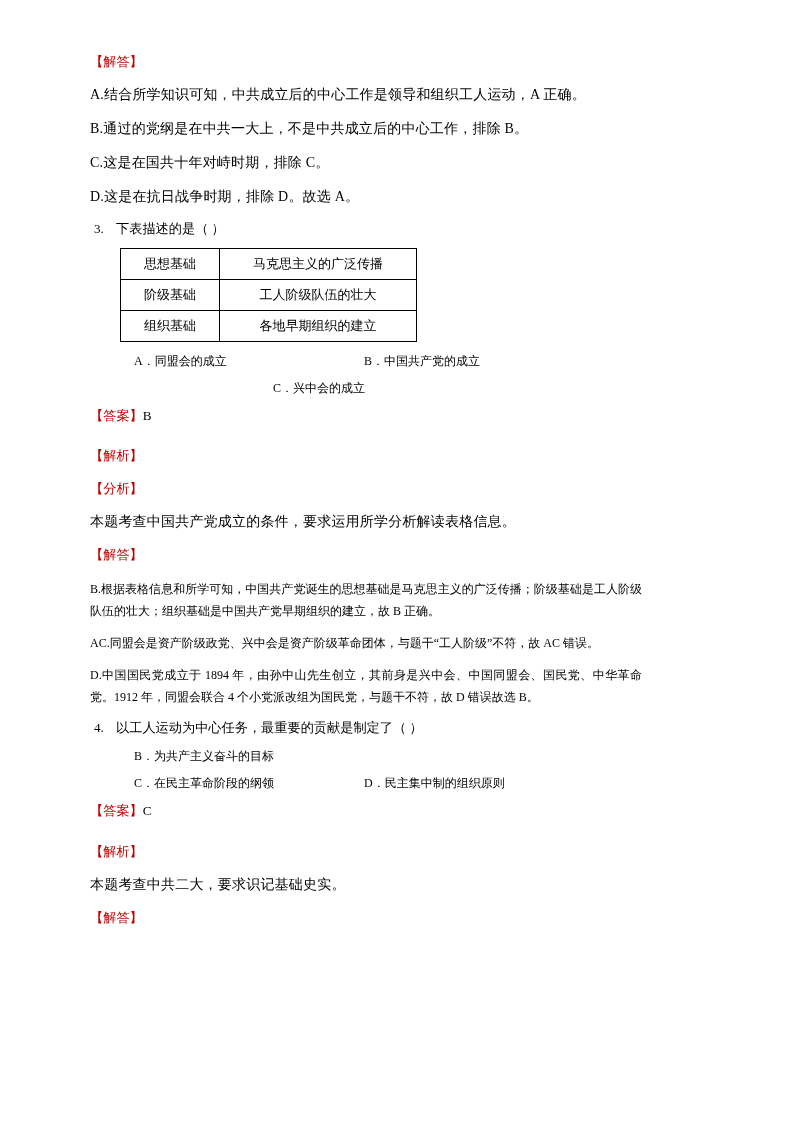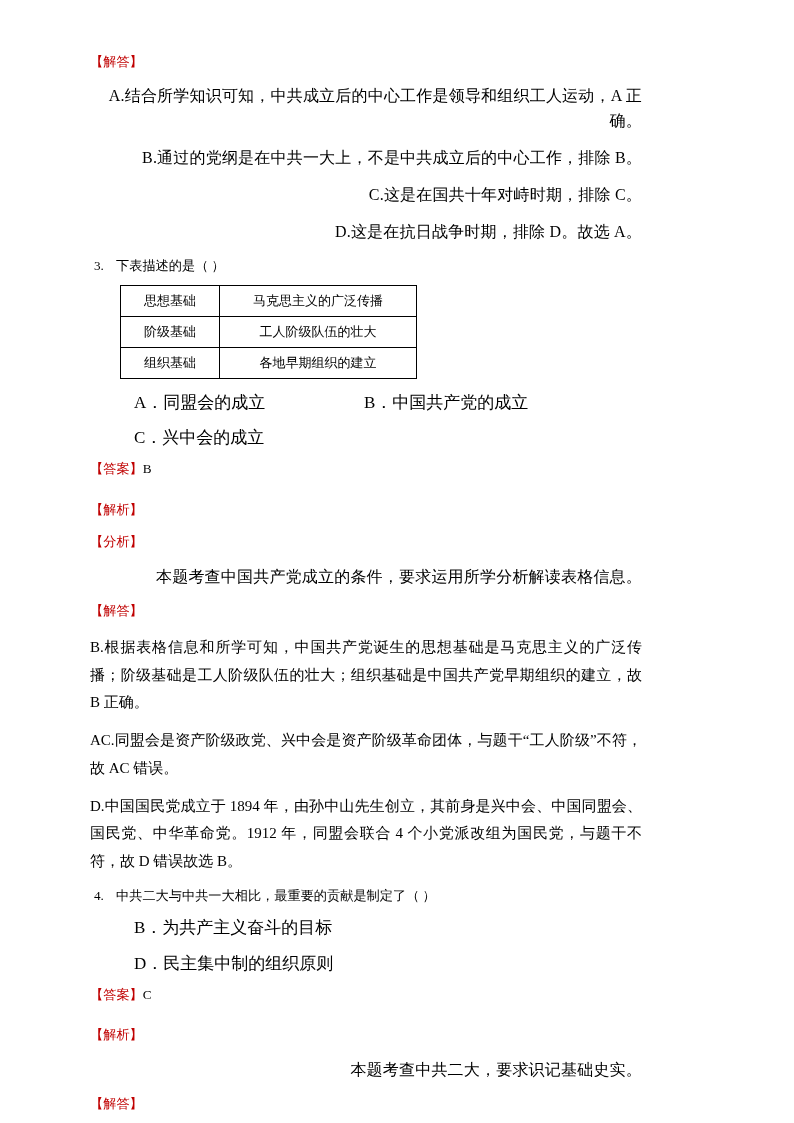--- a/index.html
+++ b/index.html
@@ -15,25 +15,24 @@
     position: relative;
   }
   .page {
     position: relative;
     width: 714px;
     height: 1123px;
     box-sizing: border-box;
     padding: 52px 72px 40px 90px;
   }
   .line {
-    font-size: 16px;
+    font-size: 14px;
     line-height: 1.55;
     margin: 0 0 12px 0;
     letter-spacing: 0.2px;
-    text-align: right;
   }
   .tag {
     color: #c00000;
     font-weight: normal;
   }
   .tag-line {
     font-size: 13.2px;
     line-height: 1.55;
     margin: 0 0 12px 0;
   }
@@ -75,34 +74,35 @@
   }
   table.cond td.k {
     width: 82px;
   }
   table.cond td.v {
     width: 180px;
   }
   .opts {
     margin: 0 0 8px 30px;
     display: flex;
-    font-size: 17px;
+    font-size: 12px;
     line-height: 1.6;
+    justify-content: center;
   }
   .opt {
     display: block;
   }
   .opt-a { width: 230px; flex: 0 0 230px; }
   .opt-b { flex: 1; }
   .opts-indent {
     margin-left: 44px;
   }
   .spacer-sm { height: 8px; }
   .para-block {
-    font-size: 15px;
+    font-size: 12px;
     line-height: 1.85;
     margin: 0 0 10px 0;
     text-align: justify;
   }
 </style>
 </head>
 <body>
 
 <div class="page">
 
@@ -165,27 +165,28 @@
   <div class="tag-line">
     <span class="tag">【解答】</span>
   </div>
 
   <p class="para-block">B.根据表格信息和所学可知，中国共产党诞生的思想基础是马克思主义的广泛传播；阶级基础是工人阶级队伍的壮大；组织基础是中国共产党早期组织的建立，故 B 正确。</p>
   <p class="para-block">AC.同盟会是资产阶级政党、兴中会是资产阶级革命团体，与题干“工人阶级”不符，故 AC 错误。</p>
   <p class="para-block">D.中国国民党成立于 1894 年，由孙中山先生创立，其前身是兴中会、中国同盟会、国民党、中华革命党。1912 年，同盟会联合 4 个小党派改组为国民党，与题干不符，故 D 错误故选 B。</p>
 
   <div class="q-row">
     <span class="q-num">4.</span>
-    <span class="q-text">中共二大与中共一大相比，最重要的贡献是制定了（ ）</span>
+    <span class="q-text">以工人运动为中心任务，最重要的贡献是制定了（ ）</span>
   </div>
 
   <div class="opts opts-indent">
     <span class="opt opt-b">B．为共产主义奋斗的目标</span>
   </div>
   <div class="opts opts-indent">
+    <span class="opt opt-a">C．在民主革命阶段的纲领</span>
     <span class="opt opt-b">D．民主集中制的组织原则</span>
   </div>
 
   <div class="tag-line">
     <span class="tag">【答案】</span><span class="ans-val">C</span>
   </div>
 
   <div class="spacer-sm"></div>
 
   <div class="tag-line">

